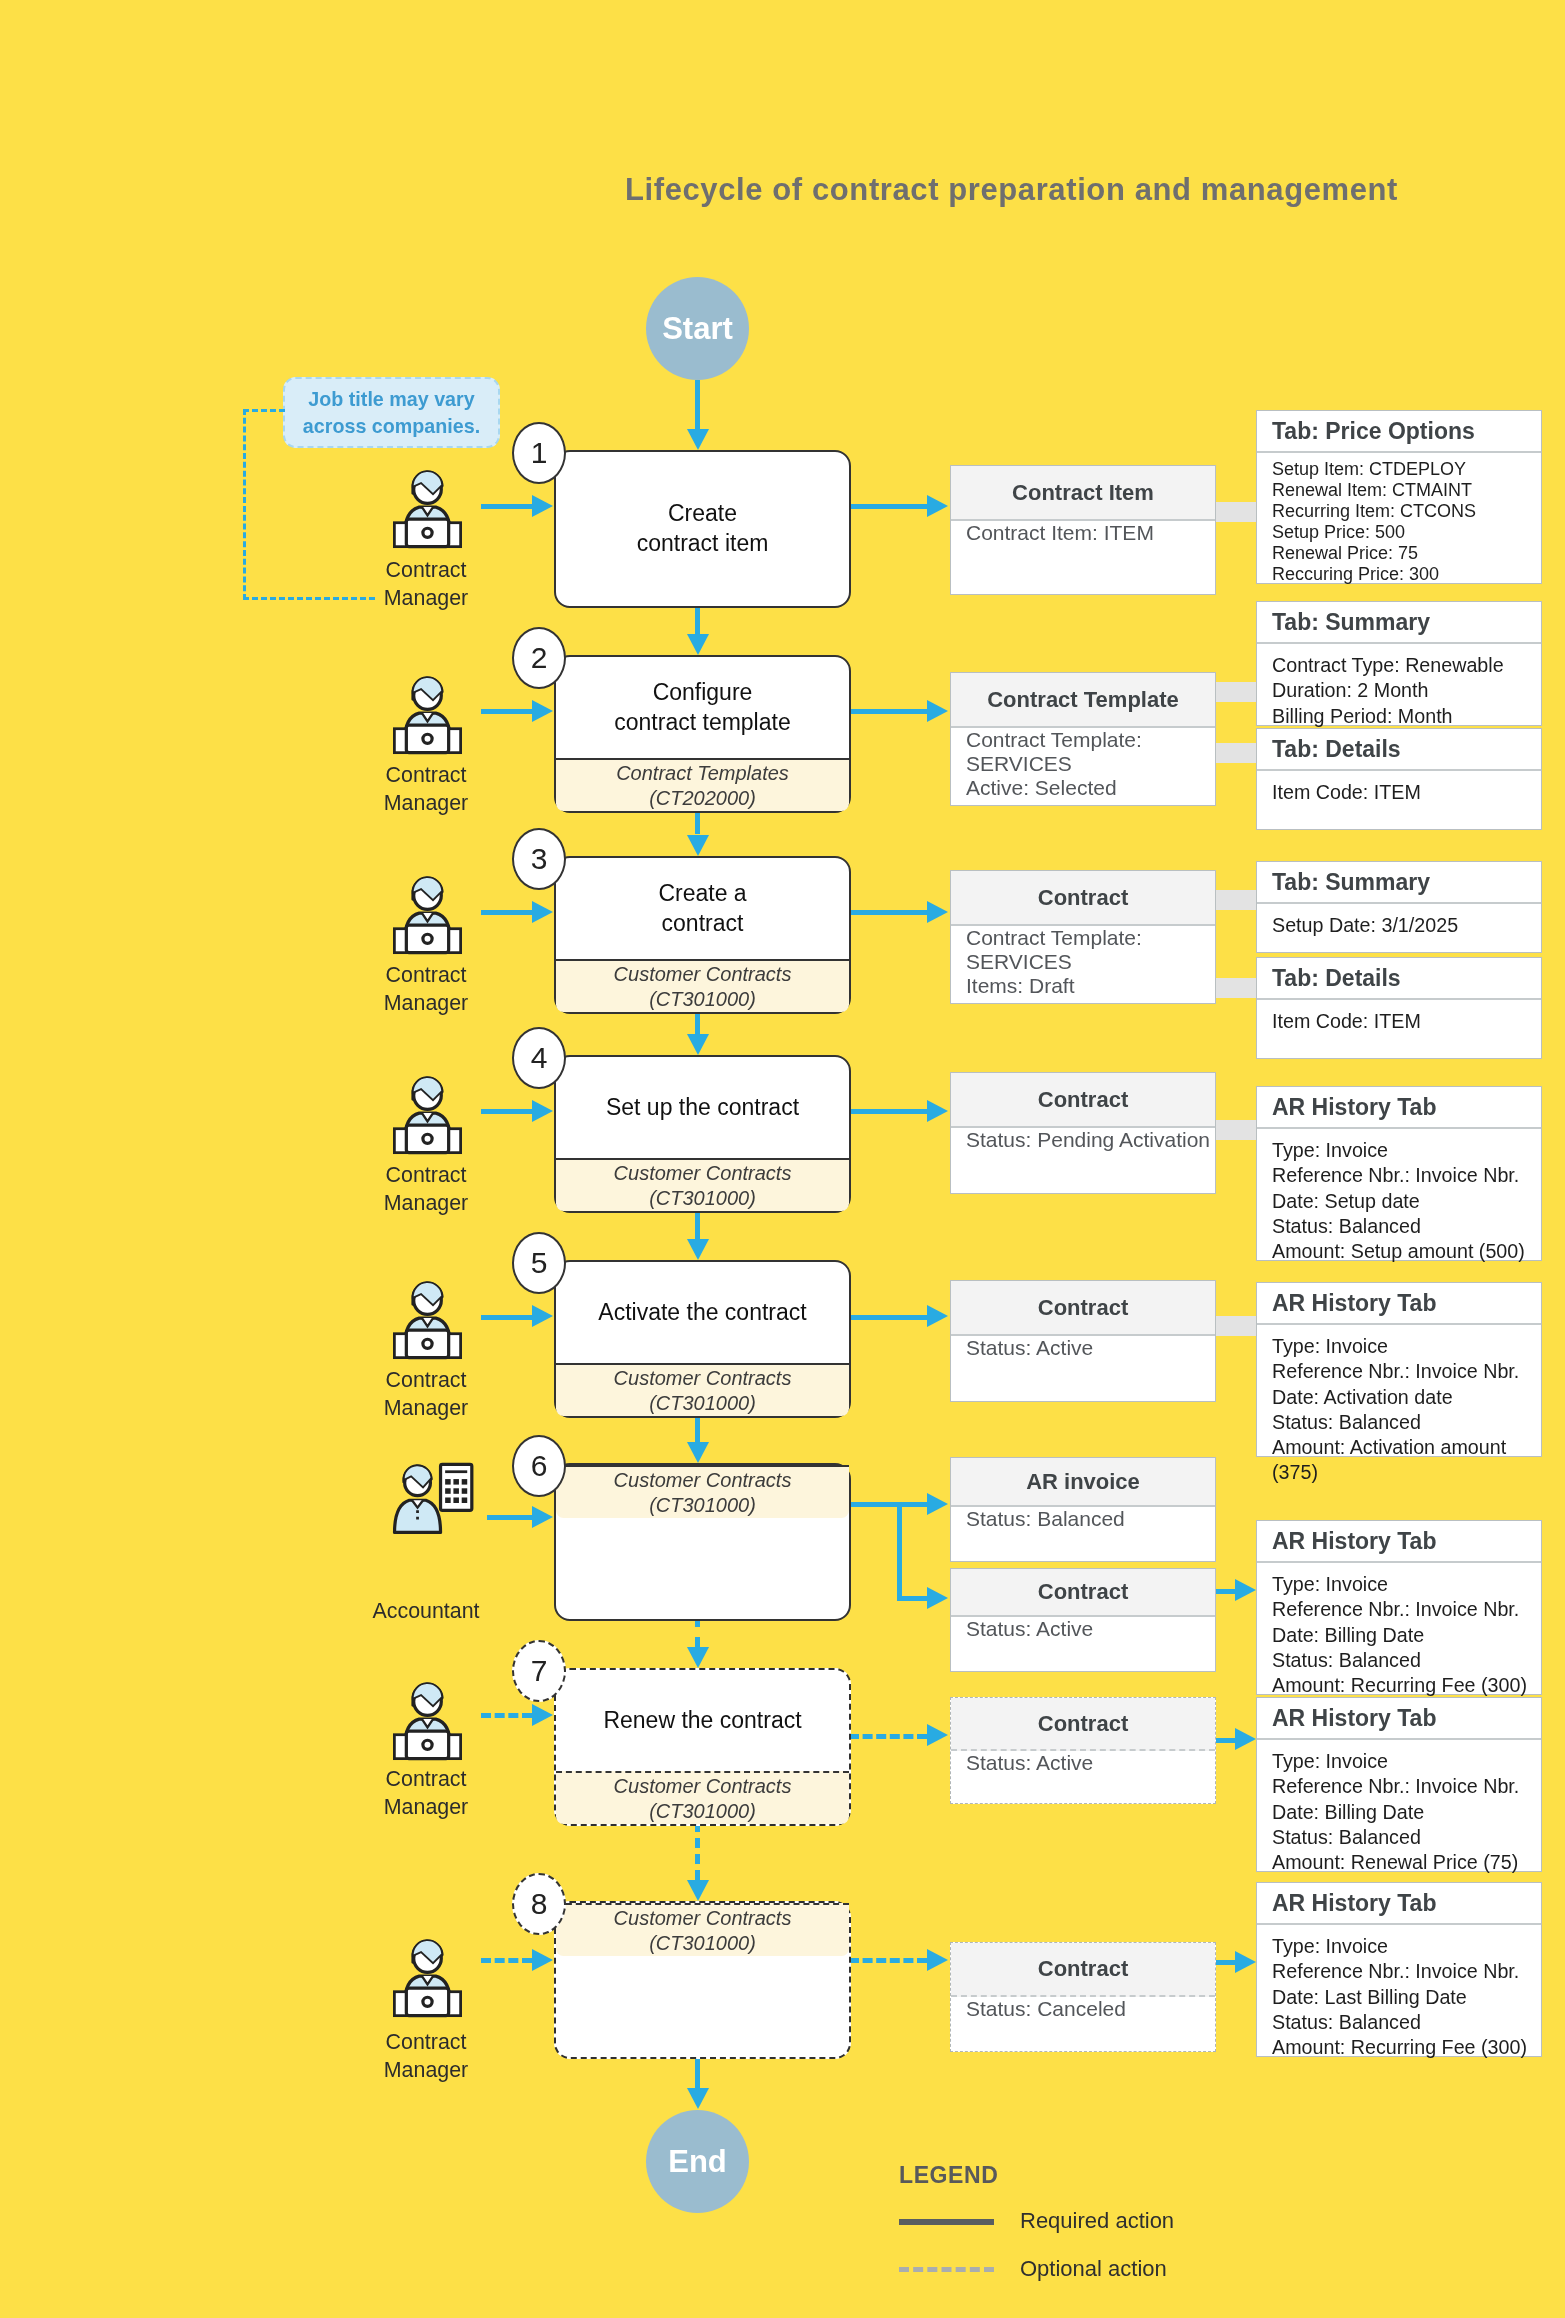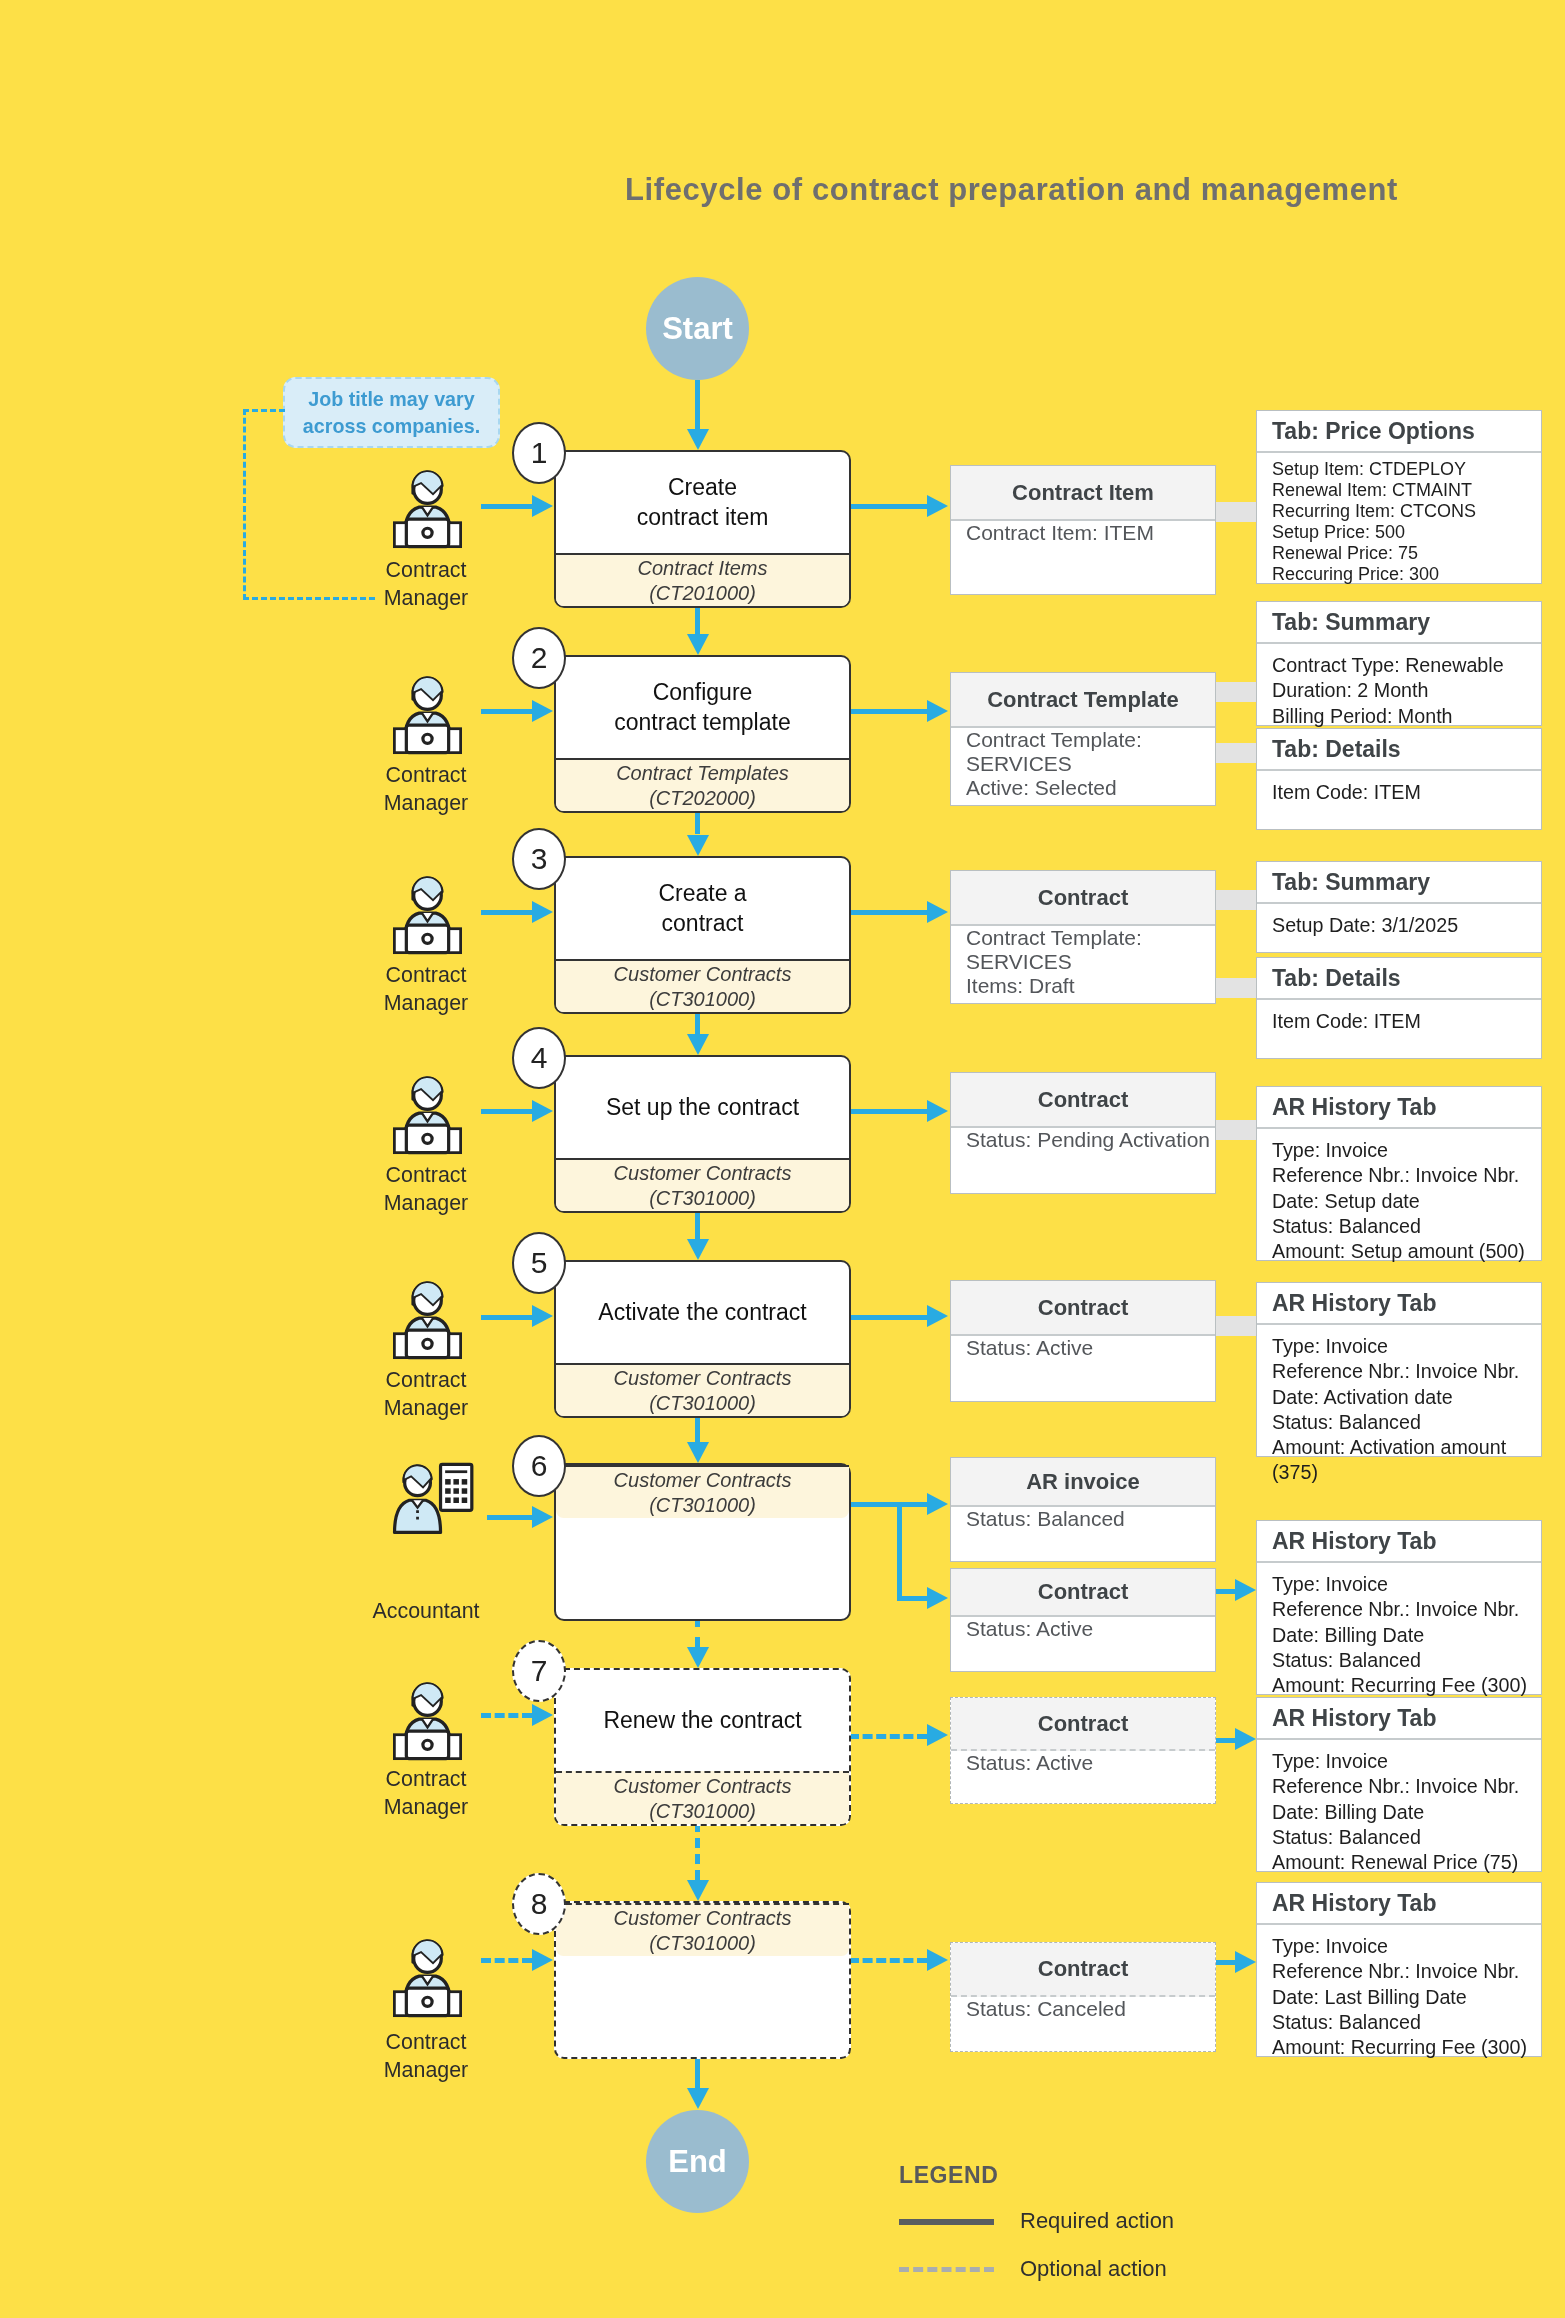--- a/index.html
+++ b/index.html
@@ -23,21 +23,21 @@
         justify-content:center;text-align:center;color:#3d9bd1;font-weight:bold;
         font-size:19.7px;line-height:1.35;}
 
   
   .stepcircle{width:50px;height:58px;border:2.3px solid #333;border-radius:50%;
               background:#fff;display:flex;align-items:center;justify-content:center;
               font-size:30px;color:#222;z-index:5;}
   .stepcircle.dashed{border-style:dashed;}
 
   
-  .flowbox{width:293px;height:154px;border:2.3px solid #333;border-radius:10px;
+  .flowbox{width:293px;height:154px;border:2.3px solid #333;border-radius:16px;
            background:#fff;display:flex;flex-direction:column;z-index:2;}
   .flowbox.dashed{border-style:dashed;border-color:#2f2f2f;}
   .fb-label{flex:1;display:flex;align-items:center;justify-content:center;
             text-align:center;font-size:23px;color:#111;line-height:1.3;}
   .fb-screen{height:51px;background:#fdf5dc;border-top:2.3px solid #333;
              border-radius:0 0 7.5px 7.5px;display:flex;align-items:center;justify-content:center;
              text-align:center;font-style:italic;font-size:20px;color:#3c3c3c;line-height:1.25;}
   .flowbox.dashed .fb-screen{border-top-style:dashed;}
 
   
@@ -141,22 +141,20 @@
   <div class="abs stepcircle" style="left:512px;top:828px;">3</div>
   <div class="abs stepcircle" style="left:512px;top:1027px;">4</div>
   <div class="abs stepcircle" style="left:512px;top:1232px;">5</div>
   <div class="abs stepcircle" style="left:512px;top:1435px;">6</div>
   <div class="abs stepcircle dashed" style="left:512px;top:1640px;">7</div>
   <div class="abs stepcircle dashed" style="left:512px;top:1873px;">8</div>
 
   <div class="abs flowbox" style="left:554px;top:450px;">
     <div class="fb-label ws">Create
 contract item</div>
-    <div class="fb-screen ws">Contract Items
-(CT201000)</div>
   </div>
   <div class="abs flowbox" style="left:554px;top:655px;">
     <div class="fb-label ws">Configure
 contract template</div>
     <div class="fb-screen ws">Contract Templates
 (CT202000)</div>
   </div>
   <div class="abs flowbox" style="left:554px;top:856px;">
     <div class="fb-label ws">Create a
 contract</div>

